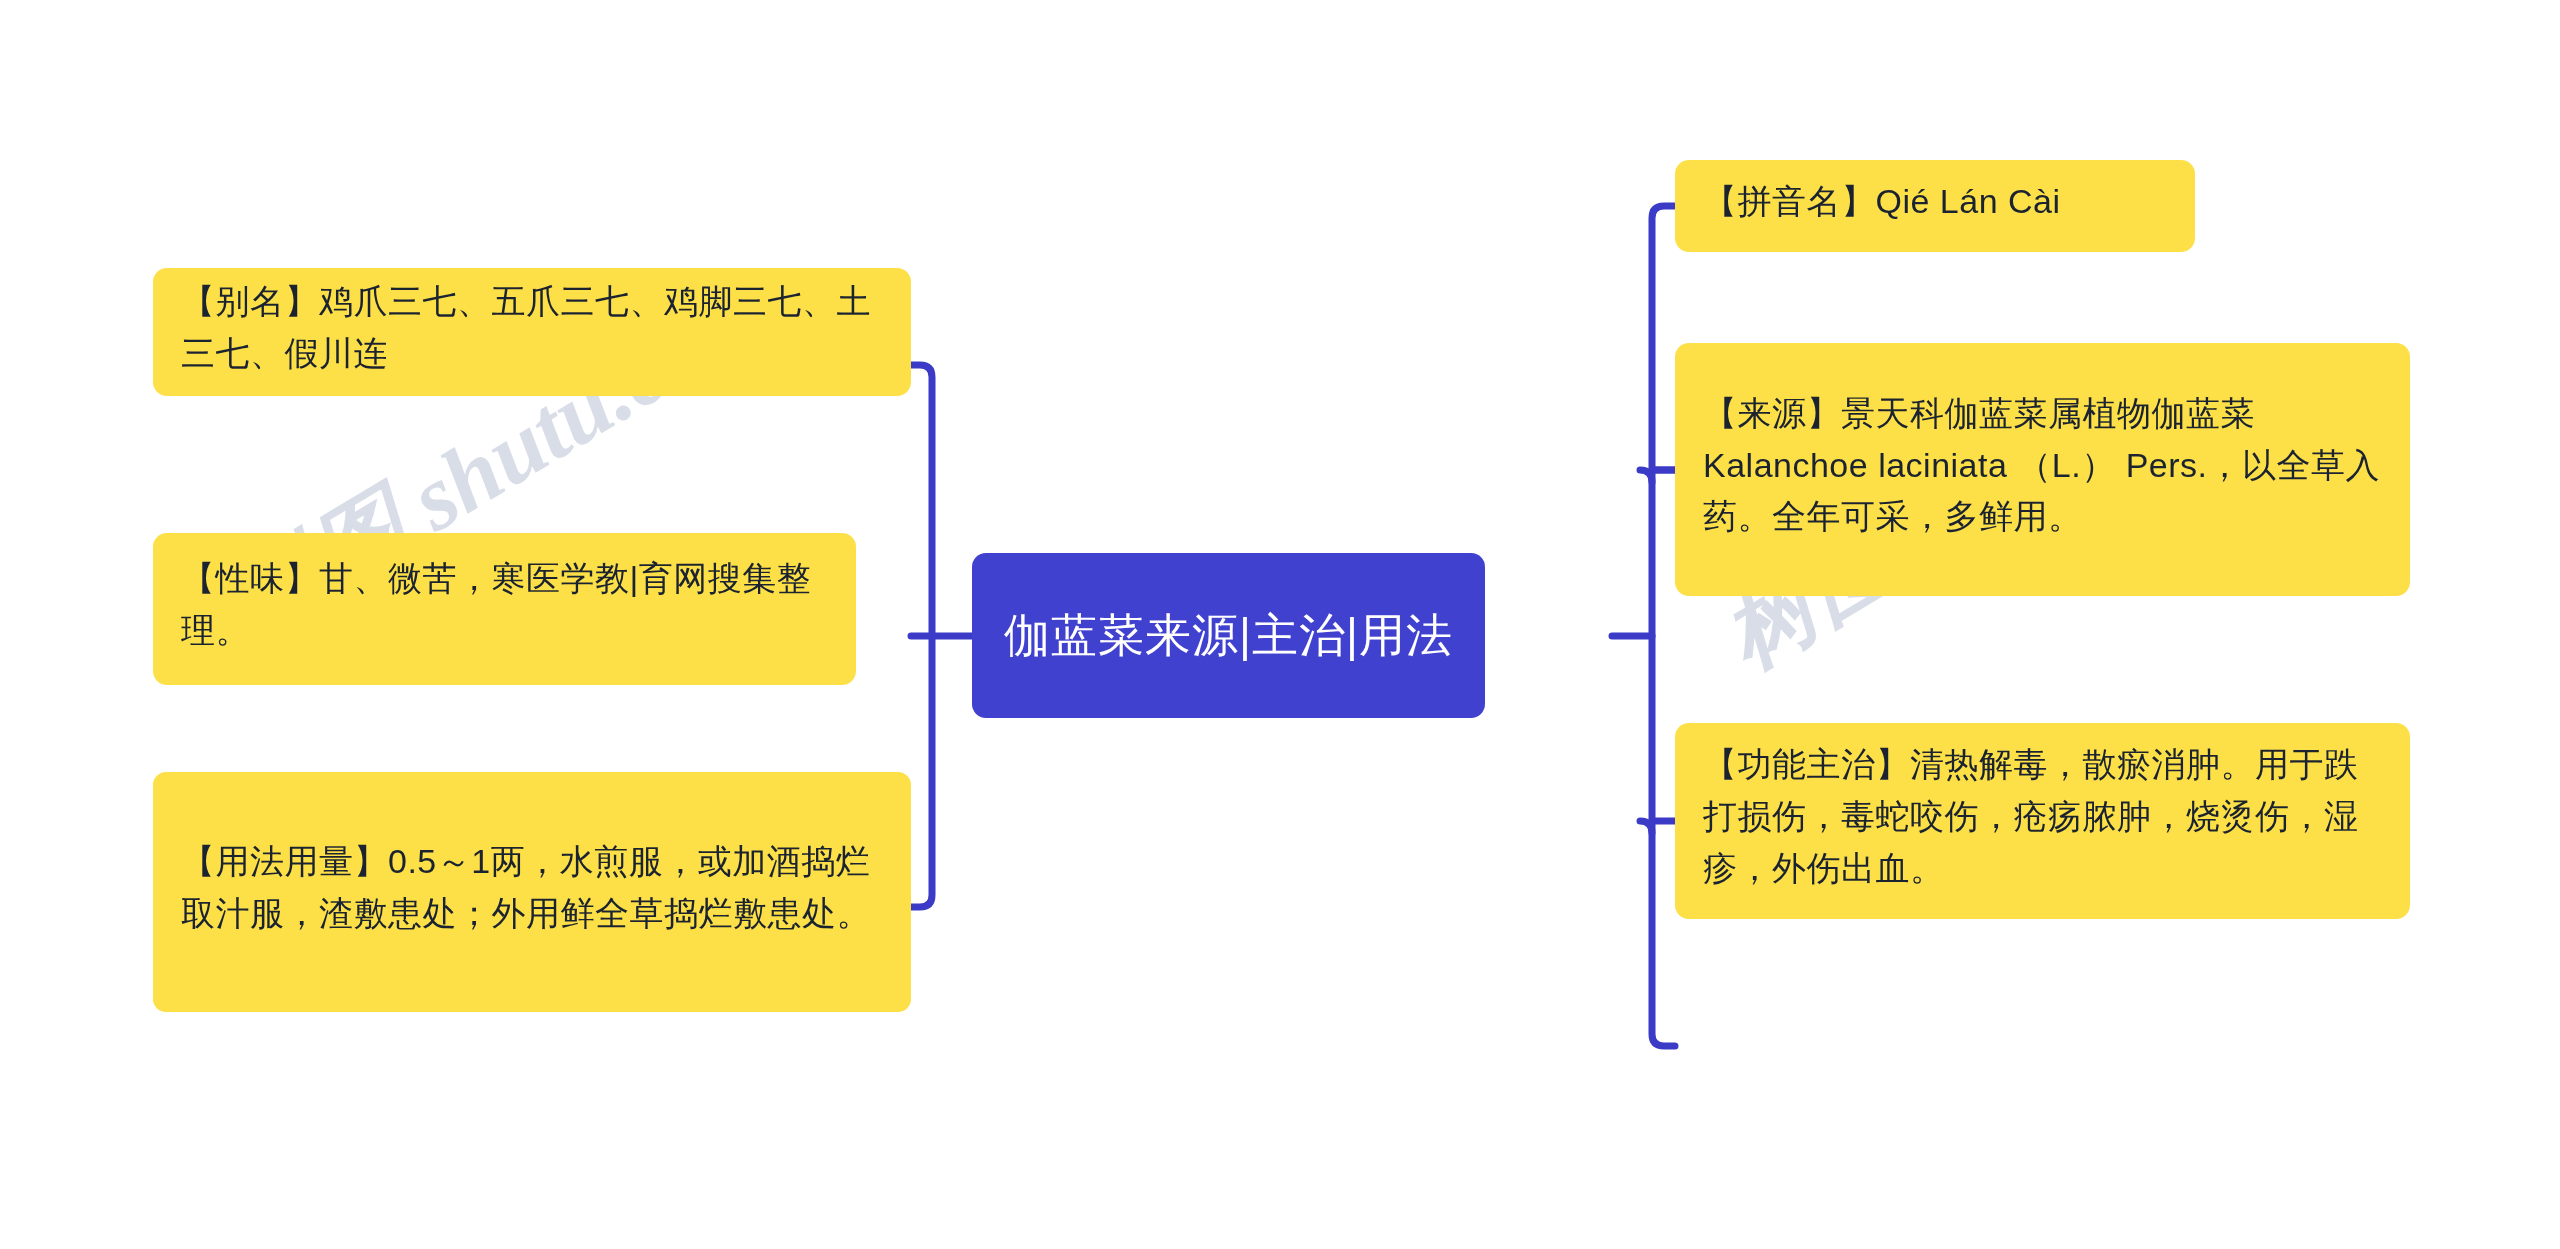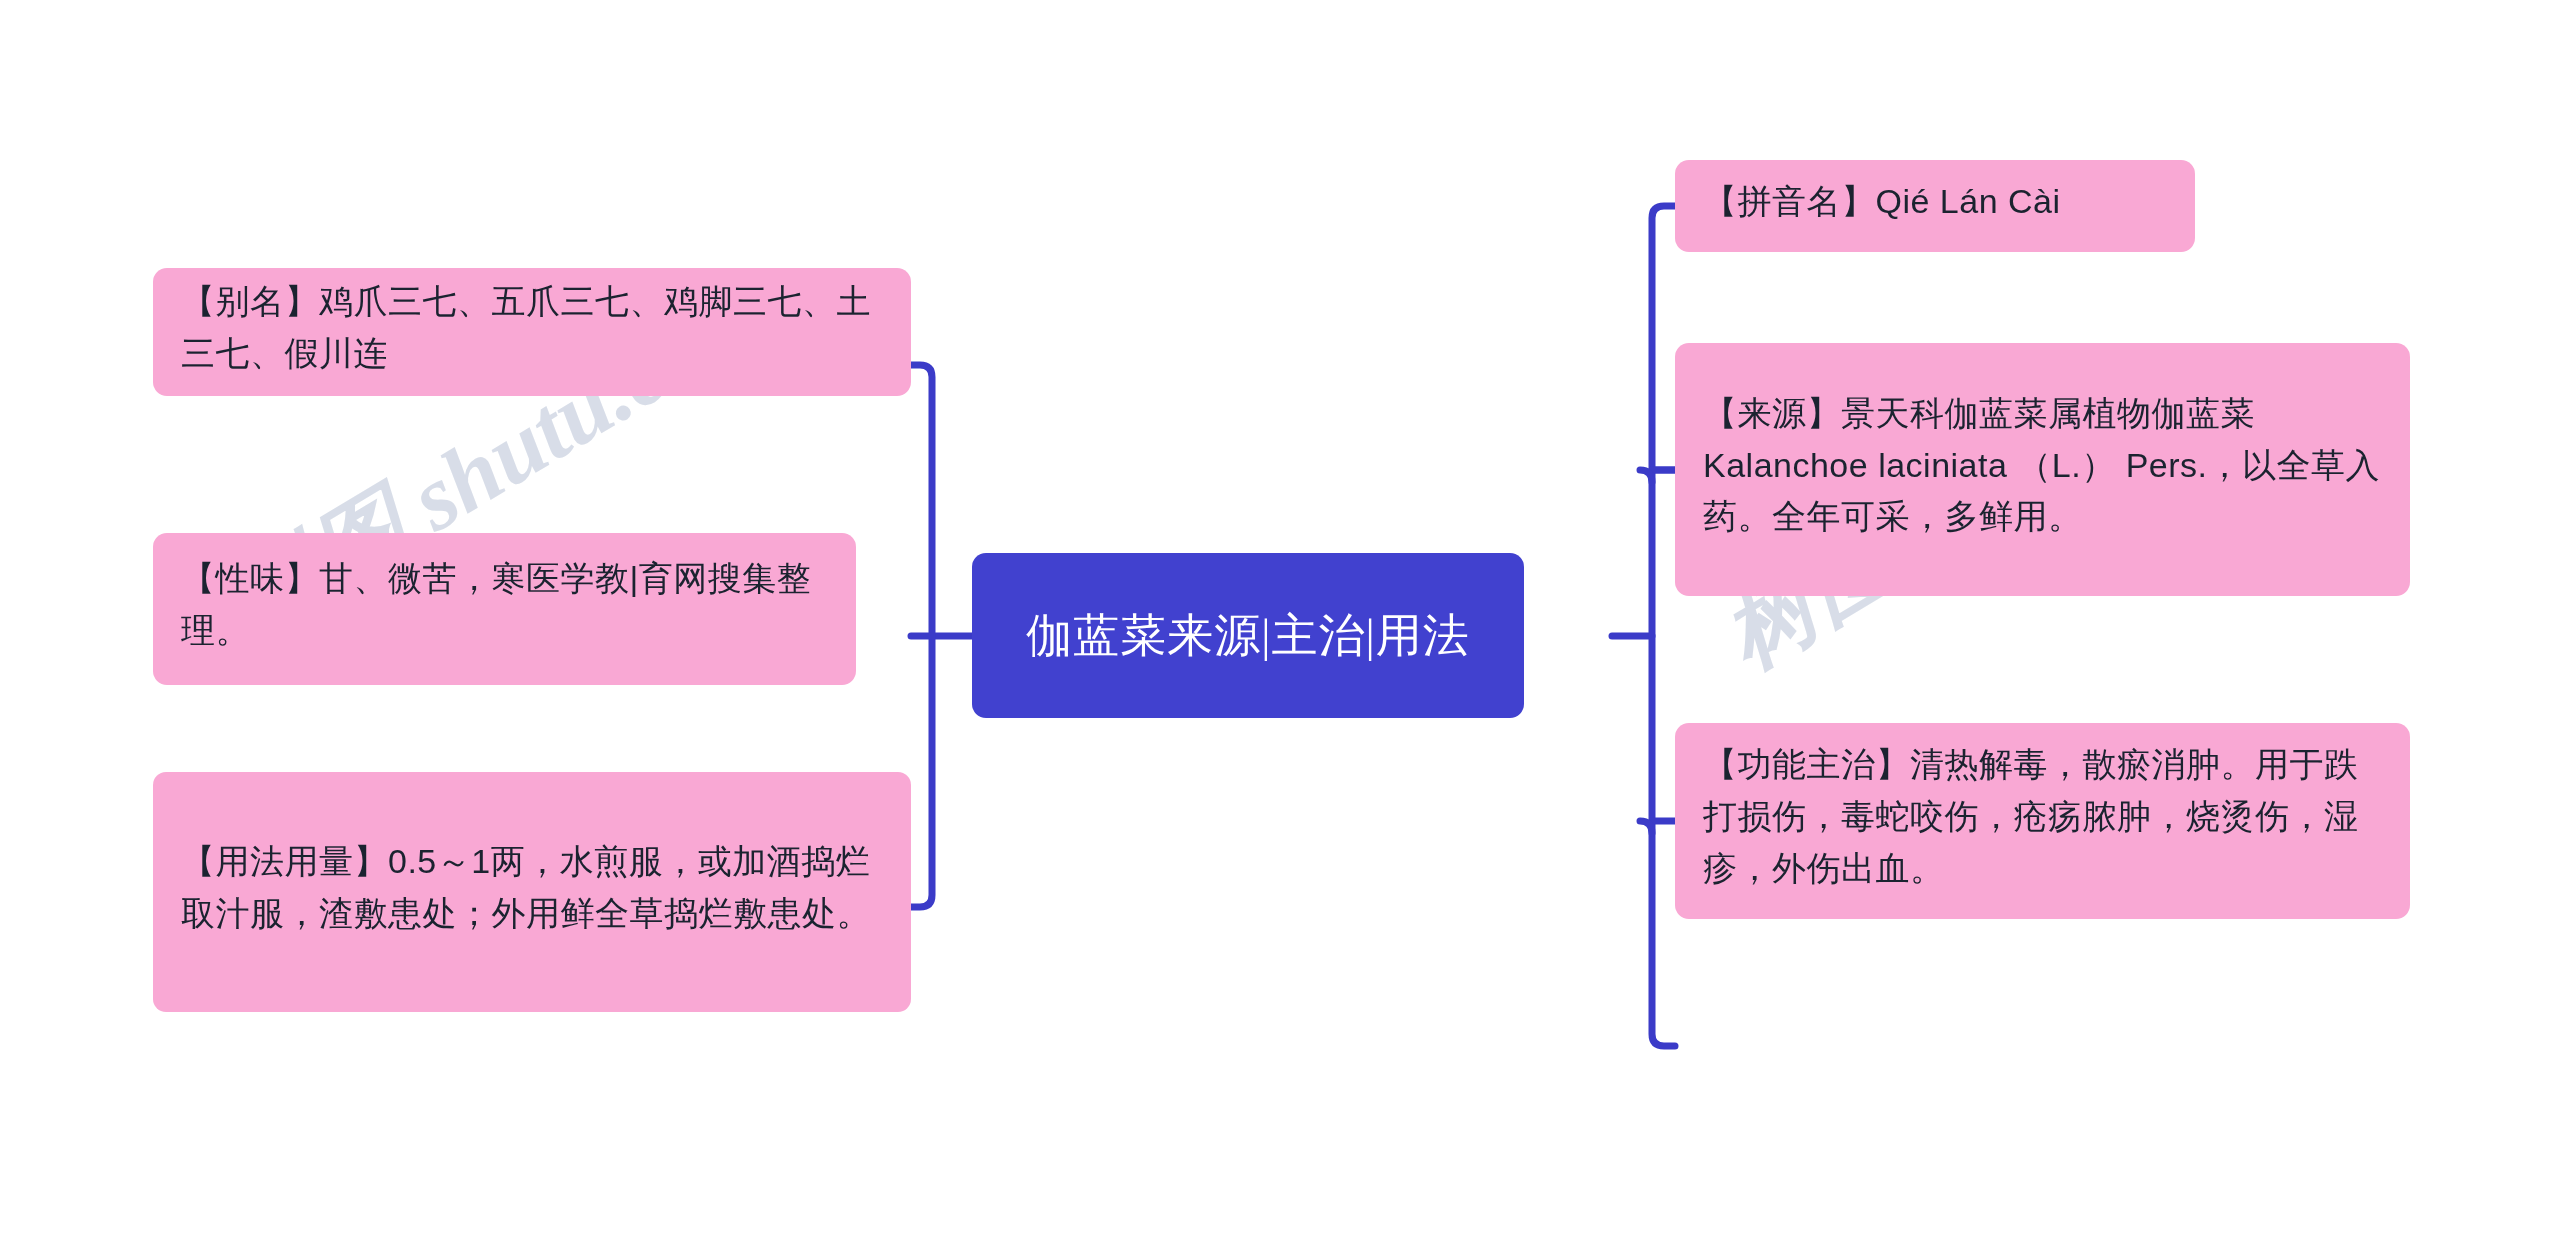--- a/index.html
+++ b/index.html
@@ -50,21 +50,21 @@
     align-items: center;
     letter-spacing: 0.5px;
   }
   .node .txt {
     display: block;
     width: 100%;
     word-break: break-word;
   }
 
   .node.child {
-    background: #f9a8d4;
+    background: #fde047;
     color: #1b2330;
     font-size: 34px;
     line-height: 1.52;
     padding: 14px 26px 22px 28px;
   }
 
   .node.root {
     background: #4141cf;
     color: #ffffff;
     font-size: 46px;
@@ -74,21 +74,21 @@
     text-align: center;
     letter-spacing: 1px;
   }
 
   
   #n-bieming  { left: 153px; top: 268px;  width: 758px; height: 128px; }
   #n-xingwei  { left: 153px; top: 533px;  width: 703px; height: 152px; }
   #n-yongfa   { left: 153px; top: 772px;  width: 758px; height: 240px; border-radius: 13px; }
 
   
-  #n-root     { left: 972px; top: 553px;  width: 552px; height: 165px; font-family: Liberation Serif, serif; }
+  #n-root     { left: 972px; top: 553px;  width: 513px; height: 165px; }
 
   
   #n-pinyin   { left: 1675px; top: 160px; width: 520px;  height: 92px; }
   #n-laiyuan  { left: 1675px; top: 343px; width: 735px;  height: 253px; }
   #n-gongneng { left: 1675px; top: 723px; width: 735px;  height: 196px; }
   #n-zhailu   { left: 1675px; top: 1000px; width: 602px; height: 92px; }
 </style>
 </head>
 <body>
 

